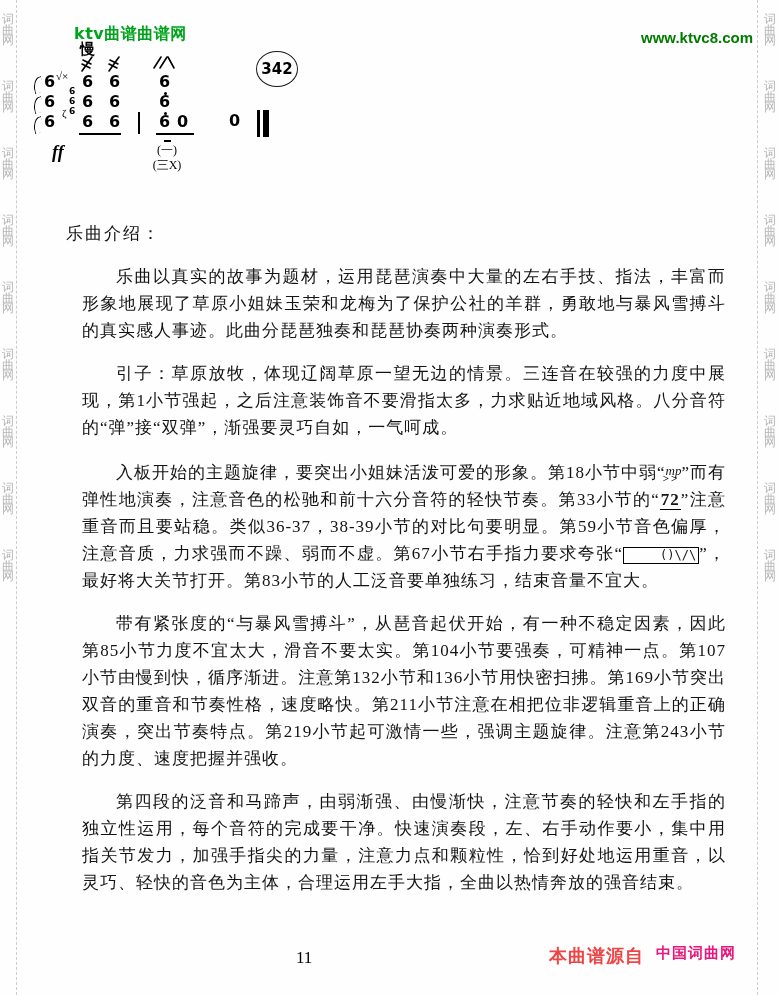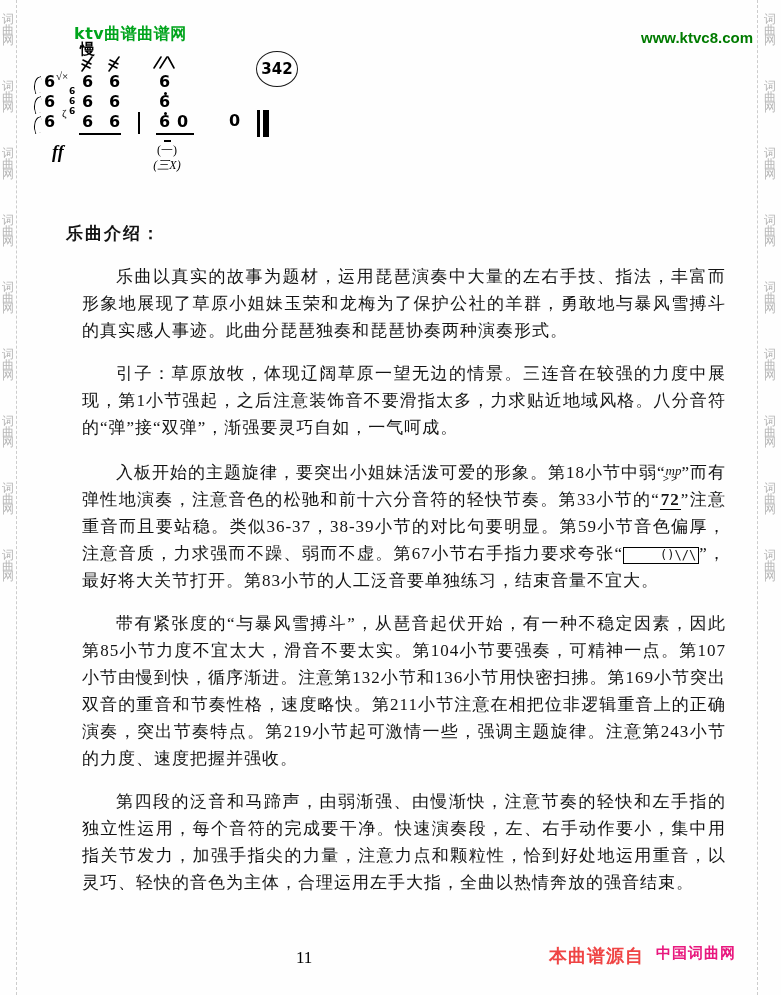--- a/index.html
+++ b/index.html
@@ -49,21 +49,21 @@
   .dyn{font-style:italic;font-weight:bold;font-size:18px;font-family:"Liberation Serif", serif;color:#000;text-align:right;}
   .strlabel{font-size:12px;line-height:13px;color:#000;text-align:center;}
   .dot{width:3px;height:3px;border-radius:50%;background:#000;}
   .orn-svg{position:absolute;}
   .orn-svg line{stroke:#000;stroke-width:1.6;stroke-linecap:round;}
   
   .content{
     position:absolute;left:66px;top:220px;width:676px;
     font-size:17px;line-height:27px;text-align:justify;letter-spacing:1px;
   }
-  .content h3{font-size:17px;font-weight:bold;margin:0;letter-spacing:2px;}
+  .content h3{font-size:17px;font-weight:normal;margin:0;letter-spacing:2px;}
   .content h3.second{margin-top:21px;}
   .content p{margin:16px;text-indent:2em;}
   .tok-mp{font-style:italic;font-size:13px;vertical-align:3px;letter-spacing:0;}
   .tok-accent{position:relative;display:inline-block;text-indent:0;}
   .tok-accent .acc{position:absolute;top:-13px;left:3px;font-size:11px;font-weight:bold;letter-spacing:2px;line-height:11px;}
   .tok-accent .num{font-weight:bold;border-bottom:1.6px solid #000;padding:0 1px;letter-spacing:1px;}
   .tok-boxed{
     border:1px solid #000;padding:0 2px;font-size:12px;letter-spacing:0;
     font-family:"DejaVu Sans Mono", monospace;display:inline-block;line-height:15px;
   }
@@ -153,21 +153,21 @@
   </svg>
   <span class="note" style="left:159px;top:74px;">6</span>
   <div class="dot" style="left:164px;top:92px;"></div>
   <span class="note" style="left:159px;top:94px;">6</span>
   <div class="dot" style="left:164px;top:112px;"></div>
   <span class="note" style="left:159px;top:114px;">6</span>
   <span class="note" style="left:177px;top:114px;">0</span>
   <div class="bar" style="left:156px;top:133px;width:38px;height:2px;"></div>
   <div class="bar" style="left:164px;top:140px;width:7px;height:2px;"></div>
   <span class="strlabel" style="left:150px;top:144px;width:34px;">(一)</span>
-  <span class="strlabel" style="left:148px;top:159px;width:38px;font-style:italic;">(三X)</span>
+  <span class="strlabel" style="left:148px;top:159px;width:38px;">(三X)</span>
 
   <span class="note" style="left:229px;top:113px;">0</span>
   <div class="bar" style="left:257px;top:110px;width:3px;height:27px;"></div>
   <div class="bar" style="left:263px;top:110px;width:6px;height:27px;"></div>
 
   <div class="circle-num">342</div>
   <span class="dyn" style="left:52px;top:142px;">ff</span>
 </div>
 
 <div class="content">

